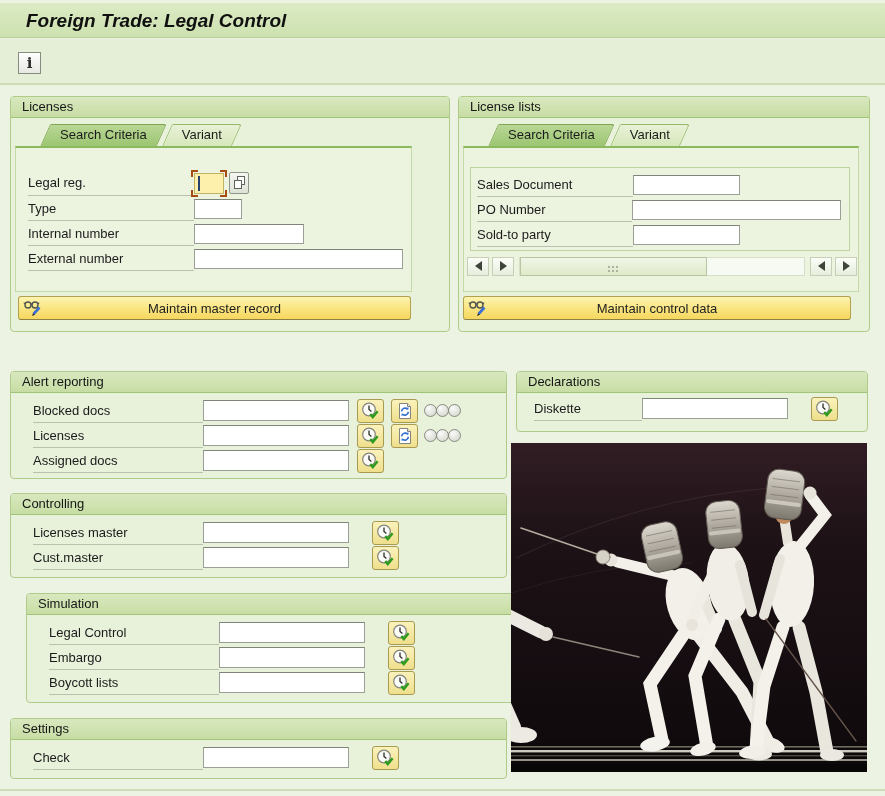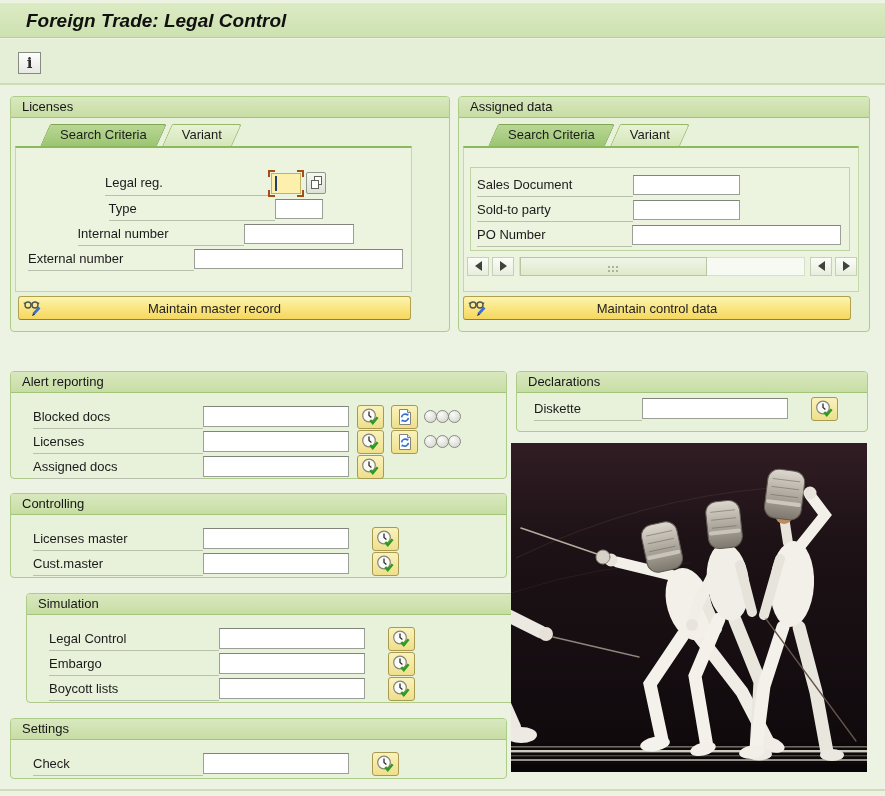--- a/index.html
+++ b/index.html
@@ -44,21 +44,21 @@
     border:1px solid #94b969; border-bottom:none; border-radius:2px 3px 0 0;
   }
   .tab.active .tbg { background:linear-gradient(#b9d795,#9cc572); border-color:#80a655; }
   .tlabel { position:relative; display:inline-block; padding:3px 15px 0 15px; }
   
   .panel {
     position:absolute; left:4px; top:49px; height:146px;
     background:#ecf3df; border:1px solid #c4d9a8; border-top:2px solid #8bb95e;
   }
   
-  .prow { display:flex; align-items:center; height:25px; margin:0 8px 0 12px; position:relative;justify-content:center; }
+  .prow { display:flex; align-items:center; height:25px; margin:0 8px 0 12px; position:relative; }
   .prow.first { margin-top:22px; height:26px; }
   .plabel { width:166px; align-self:stretch; display:flex; align-items:center; border-bottom:1px solid #b9c0ae; }
   .tin {
     height:20px; border:1px solid #9aa096; border-top-color:#7f857b; background:#fff;
     font-family:"Liberation Sans",sans-serif; font-size:13px; padding:0 3px;
   }
   
   .focus-wrap { position:relative; display:inline-flex; }
   .f-legal { width:30px; height:21px; background:#fcf0ac; border-color:#c2b264; }
   .caret { position:absolute; left:4px; top:3px; bottom:3px; width:2px; background:#27406e; }
@@ -89,21 +89,21 @@
     background:linear-gradient(#faf2bb,#efdf8c);
     display:flex; align-items:center; justify-content:center; cursor:default;
   }
   
   .tlights { display:flex; margin-left:6px; }
   .tl { width:13px; height:13px; border-radius:50%; border:1px solid #878b81;
         background:radial-gradient(circle at 35% 30%, #fbfbfa, #dcded6 70%, #c9ccc2); }
   .tl + .tl { margin-left:-1px; }
   
   .arow { display:flex; align-items:center; height:25px; margin-left:22px; margin-right:6px; }
-  .arow.first { margin-top:11px; }
+  .arow.first { margin-top:5px; }
   .alabel { width:170px; align-self:stretch; display:flex; align-items:center; border-bottom:1px solid #b9c0ae; }
   .ain { width:146px; height:21px; }
   .gap8  { margin-left:8px;  }
   .gap7  { margin-left:7px;  }
   .gap23 { margin-left:23px; }
   
   .drow { display:flex; align-items:center; height:25px; margin-left:17px; margin-right:6px; }
   .dlabel { width:108px; align-self:stretch; display:flex; align-items:center; border-bottom:1px solid #b9c0ae; }
   
   .fieldset { position:absolute; left:6px; top:19px; width:380px; height:84px; border:1px solid #bdd3a0; padding-top:4px; }
@@ -182,38 +182,38 @@
           <path d="M2.1 5 L0.8 3.6 M14.9 5 L16.2 3.6" stroke="#4f5550" stroke-width="1.1"></path>
           <path d="M10.5 15 L16.5 8.5" stroke="#3a6fd8" stroke-width="2.6"></path>
           <path d="M9 17 l1.1-2.8 1.9 1.5 z" fill="#2c2c2c"></path>
         </svg>
       </span>
       <span class="blabel">Maintain master record</span>
     </button>
   </section>
 
   <section class="group" style="left:458px;top:96px;width:412px;height:236px;">
-    <div class="ghead"><span>Assigned data</span></div>
+    <div class="ghead"><span>License lists</span></div>
     <div class="tabs">
       <div class="tab active"><i class="tbg"></i><span class="tlabel">Search Criteria</span></div>
       <div class="tab"><i class="tbg"></i><span class="tlabel">Variant</span></div>
     </div>
     <div class="panel" style="width:396px;">
       <div class="fieldset">
         <div class="frow">
           <span class="flabel">Sales Document</span>
           <input class="tin" style="width: 107px;" value="">
         </div>
         <div class="frow">
+          <span class="flabel">PO Number</span>
+          <input class="tin" style="width: 211px;" value="">
+        </div>
+        <div class="frow">
           <span class="flabel">Sold-to party</span>
           <input class="tin" style="width: 107px;" value="">
-        </div>
-        <div class="frow">
-          <span class="flabel">PO Number</span>
-          <input class="tin" style="width: 211px;" value="">
         </div>
       </div>
       <div class="sbar">
         <button class="sbtn">
             <i class="tri-l"></i>
           </button>
         <button class="sbtn">
             <i class="tri-r"></i>
           </button>
         <div class="strack">

